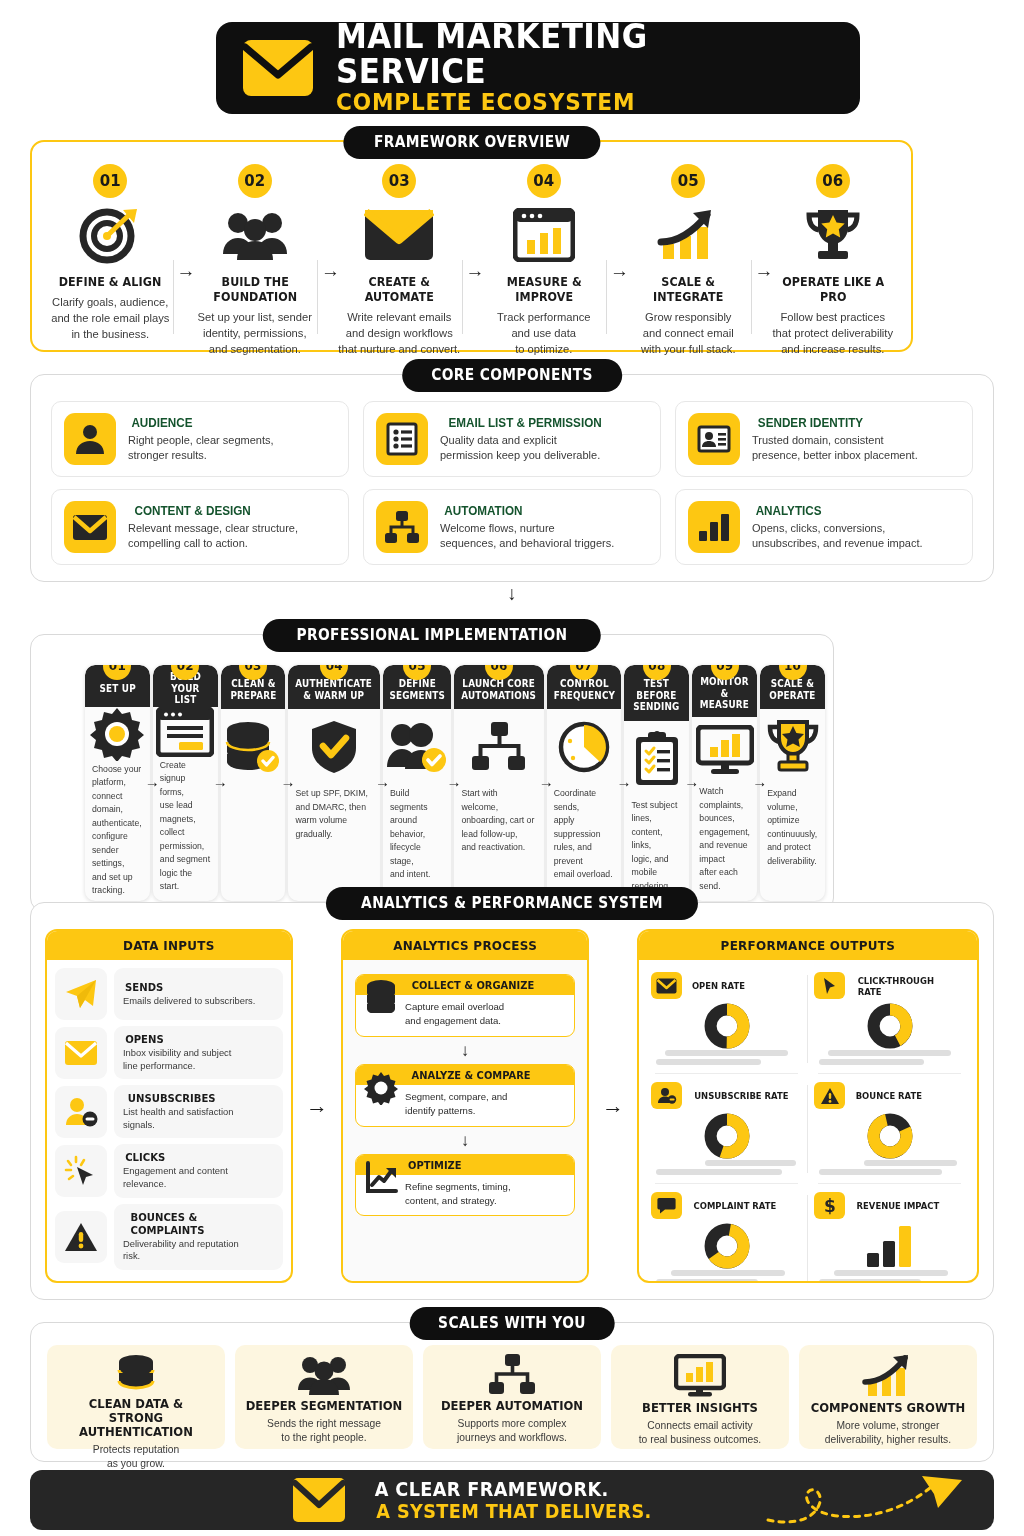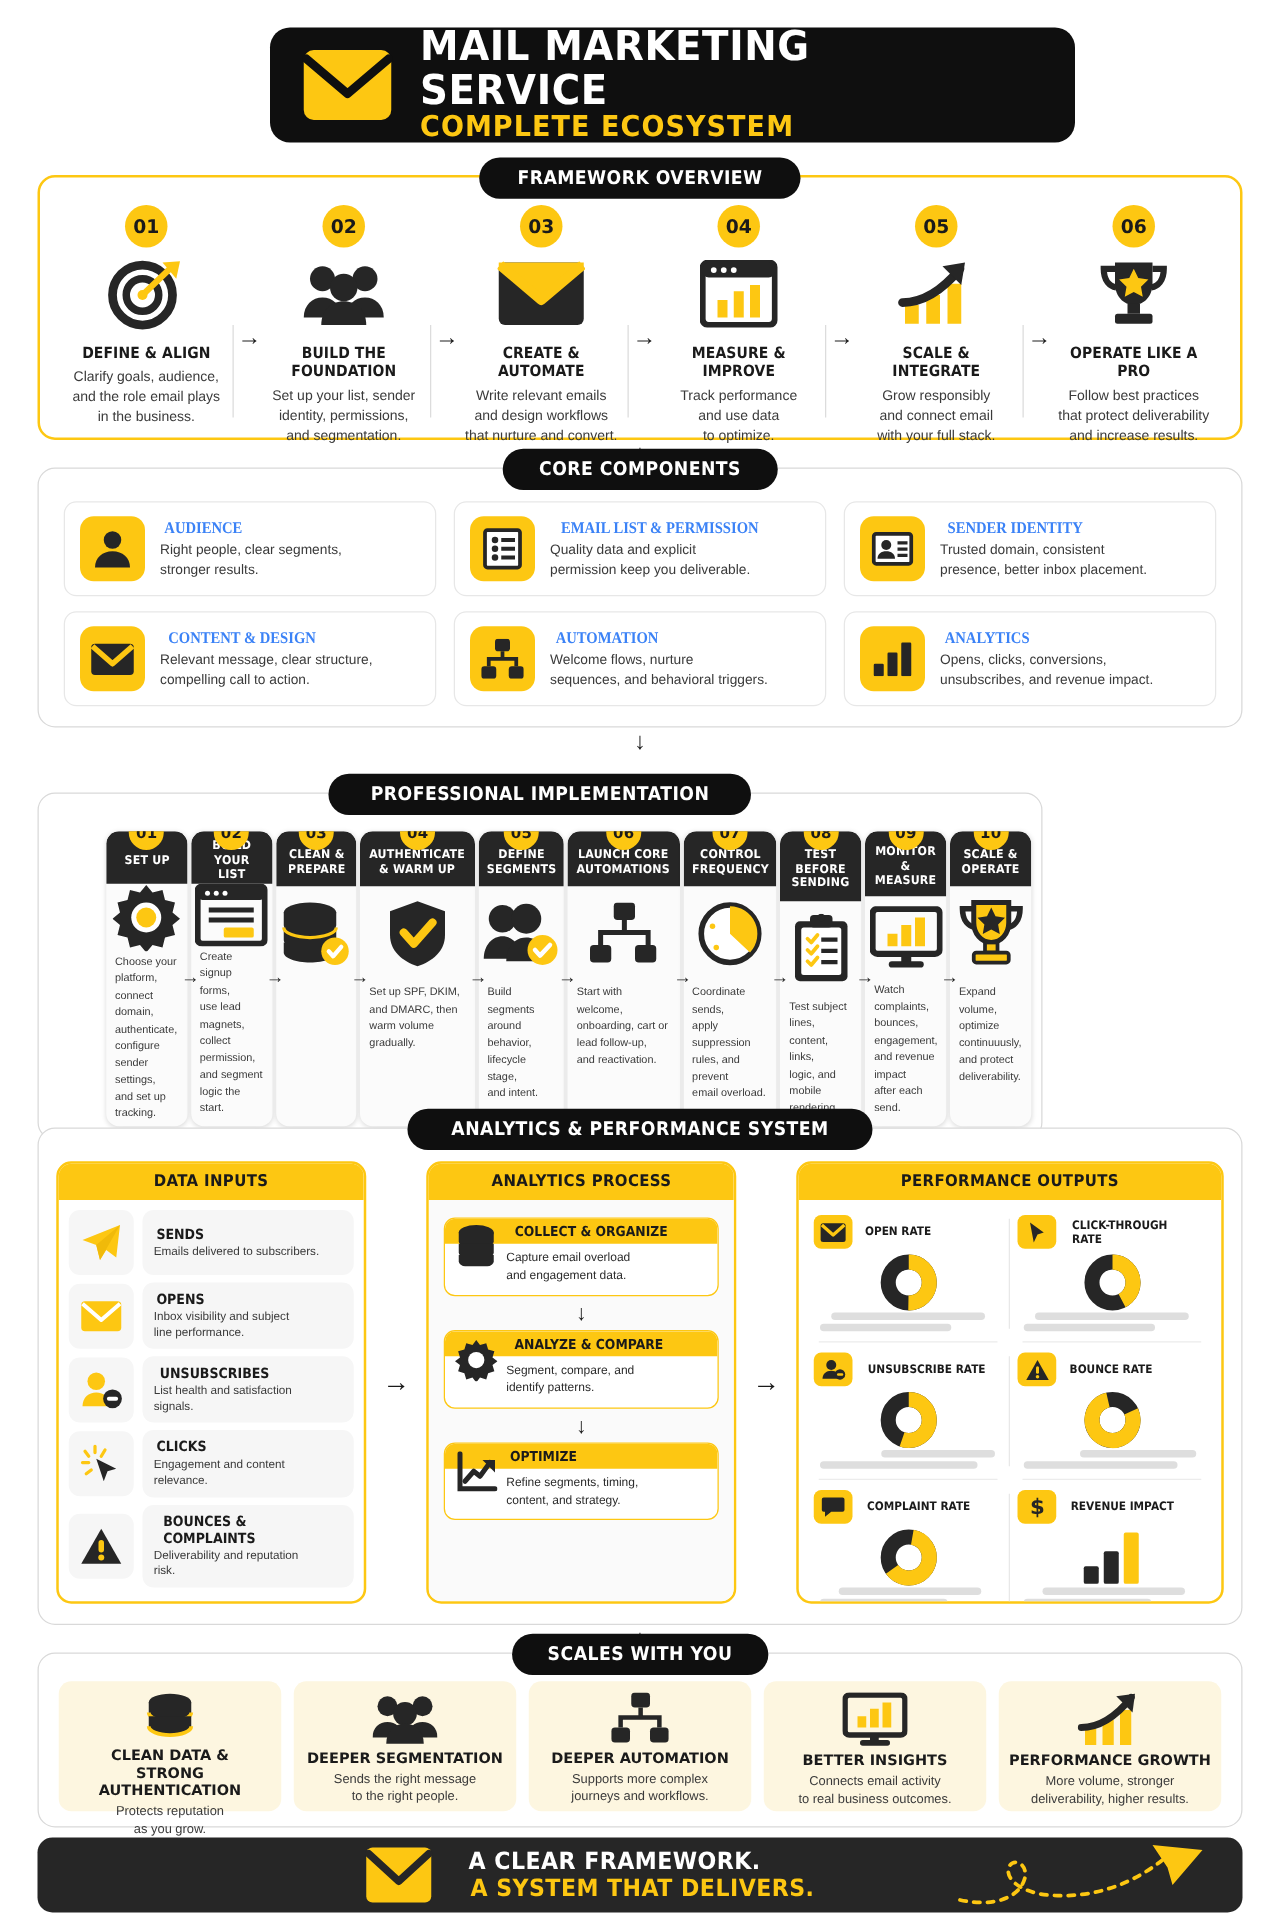--- a/index.html
+++ b/index.html
@@ -40,21 +40,21 @@
     background: #0f0f0f; color: #fff; border-radius: 18px;
     padding: 7px 22px 8px; white-space: nowrap;
     font-family: "DejaVu Sans", sans-serif; font-weight: 700;
     font-size: 15px; letter-spacing: .4px; z-index: 5;
   }
   .sec-badge span { display: inline-block; transform: scaleX(.92); }
   .conn { position: absolute; left: 50%; transform: translateX(-50%); width: 14px; color: #1a1a1a;
           font-size: 19px; text-align: center; line-height: 1; }
 
   
-  #framework { left: 30px; top: 140px; width: 964px; height: 212px; }
+  #framework { left: 30px; top: 140px; width: 883px; height: 212px; }
   .fw-row { display: flex; height: 100%; padding: 22px 6px 10px; }
   .fw-item { flex: 1 1 0; position: relative; padding: 0 8px; text-align: center; }
   .fw-item + .fw-item::before {
     content: ""; position: absolute; left: -10px; top: 96px; width: 1px; height: 74px; background: #dcdcdc;
   }
   .fw-num {
     width: 34px; height: 34px; border-radius: 50%; background: #fdc712;
     font-family: "DejaVu Sans", sans-serif; font-weight: 700; font-size: 15px;
     color: #1a1a1a; display: flex; align-items: center; justify-content: center;
     margin: 0 auto 6px;
@@ -74,21 +74,21 @@
   #core { left: 30px; top: 374px; width: 964px; height: 208px; }
   .cc-grid { display: grid; grid-template-columns: repeat(3, 1fr); gap: 12px 14px; padding: 26px 20px 18px; }
   .cc-card {
     background: #fff; border: 1.4px solid #e7e7e7; border-radius: 10px;
     display: flex; align-items: center; gap: 12px; padding: 11px 12px; min-height: 72px;
   }
   .cc-ico {
     width: 52px; height: 52px; flex: 0 0 52px; border-radius: 11px; background: #fdc712;
     display: flex; align-items: center; justify-content: center;
   }
-  .cc-title { font-family: Liberation Serif, serif; font-weight: 700; font-size: 13px; color: #3b82f6; margin-bottom: 3px; }
+  .cc-title { font-family: Liberation Sans, sans-serif; font-weight: 700; font-size: 13px; color: #14532d; margin-bottom: 3px; }
   .cc-title span { display: inline-block; transform: scaleX(.9); }
   .cc-desc { font-size: 11px; line-height: 1.38; color: #3a3a3a; white-space: pre-line; }
 
   
   #prof { left: 30px; top: 634px; width: 804px; height: 278px; padding-left: 46px; }
   .pi-row { display: flex; gap: 3px; padding: 30px 8px 10px; height: 100%; }
   .pi-col { flex: 1 1 0; position: relative; display: flex; flex-direction: column; }
   .pi-card {
     background: #fbfbfb; border-radius: 10px; box-shadow: 0 1px 4px rgba(0,0,0,.14);
     flex: 1 1 auto; display: flex; flex-direction: column; overflow: hidden;
@@ -1008,21 +1008,21 @@
       <div class="sw-card">
         <div class="sw-ico">
           <svg width="52" height="44" viewBox="0 0 52 44">
             <rect x="6" y="29" width="9" height="13" fill="#fdc712"></rect>
             <rect x="20" y="22" width="9" height="20" fill="#fdc712"></rect>
             <rect x="34" y="14" width="9" height="28" fill="#fdc712"></rect>
             <path d="M3 28C17 28 31 19 43 4" fill="none" stroke="#262626" stroke-width="5.5" stroke-linecap="round"></path>
             <path d="M31 3L46 1 44 16z" fill="#262626"></path>
           </svg>
         </div>
-        <div class="sw-title">PERFORMANCE GROWTH</div>
+        <div class="sw-title">COMPONENTS GROWTH</div>
         <div class="sw-desc">More volume, stronger
 deliverability, higher results.</div>
       </div>
 
     </div>
   </div>
 
   <div id="footer">
     <svg class="ft-env" viewBox="0 0 54 46">
       <rect x="1" y="1" width="52" height="44" rx="5" fill="#fdc712"></rect>

